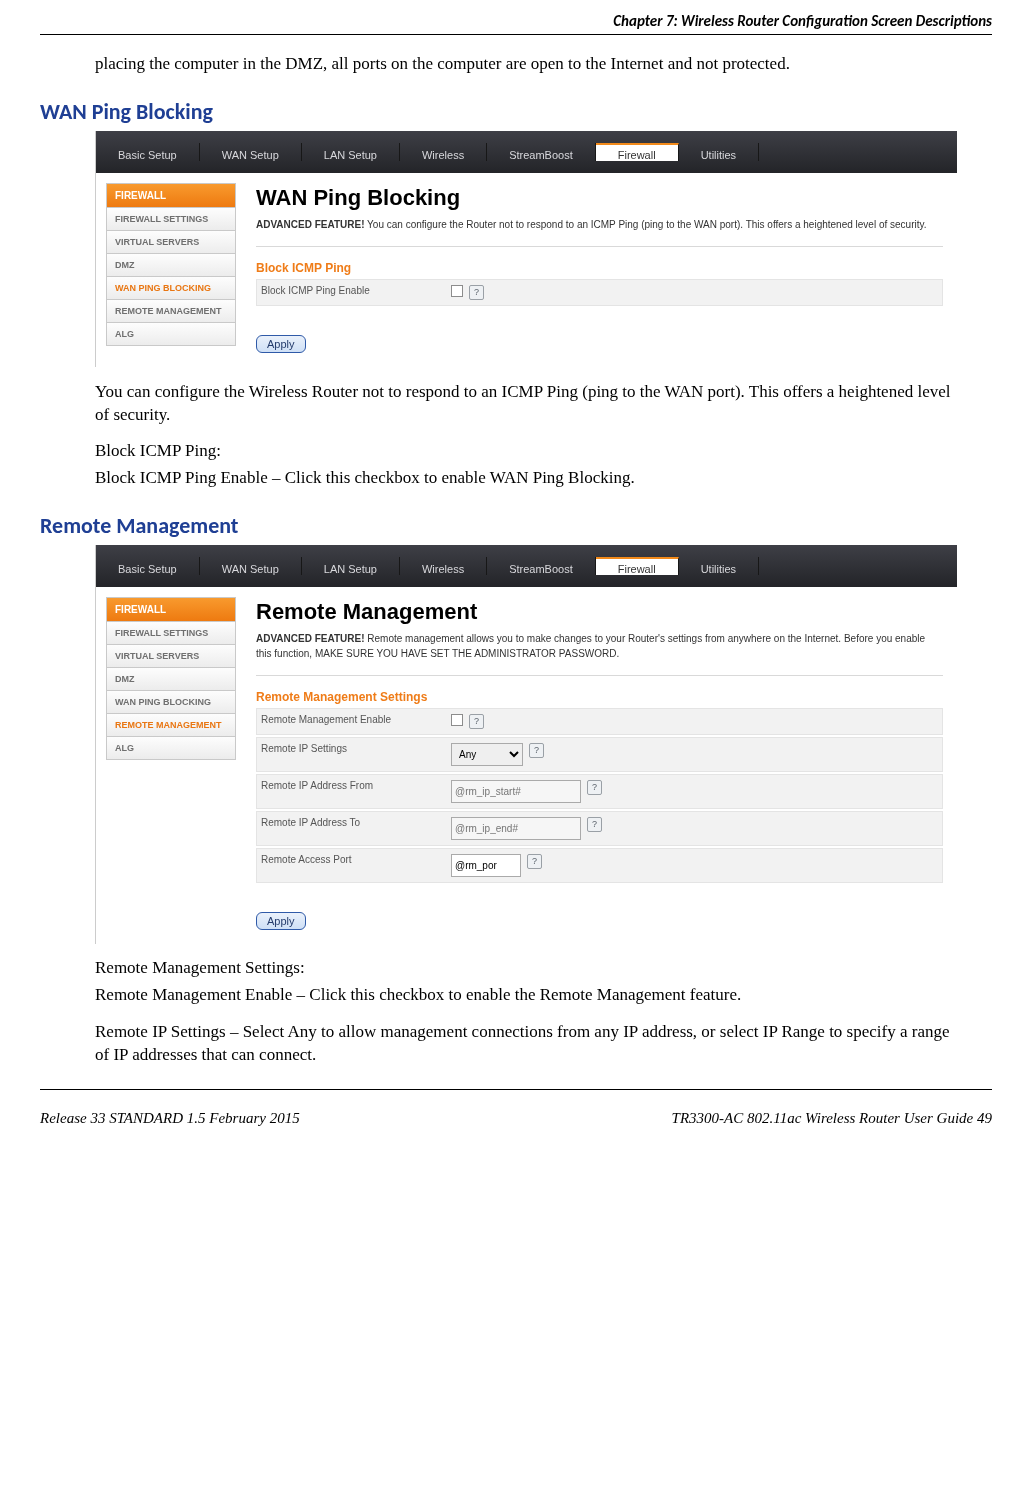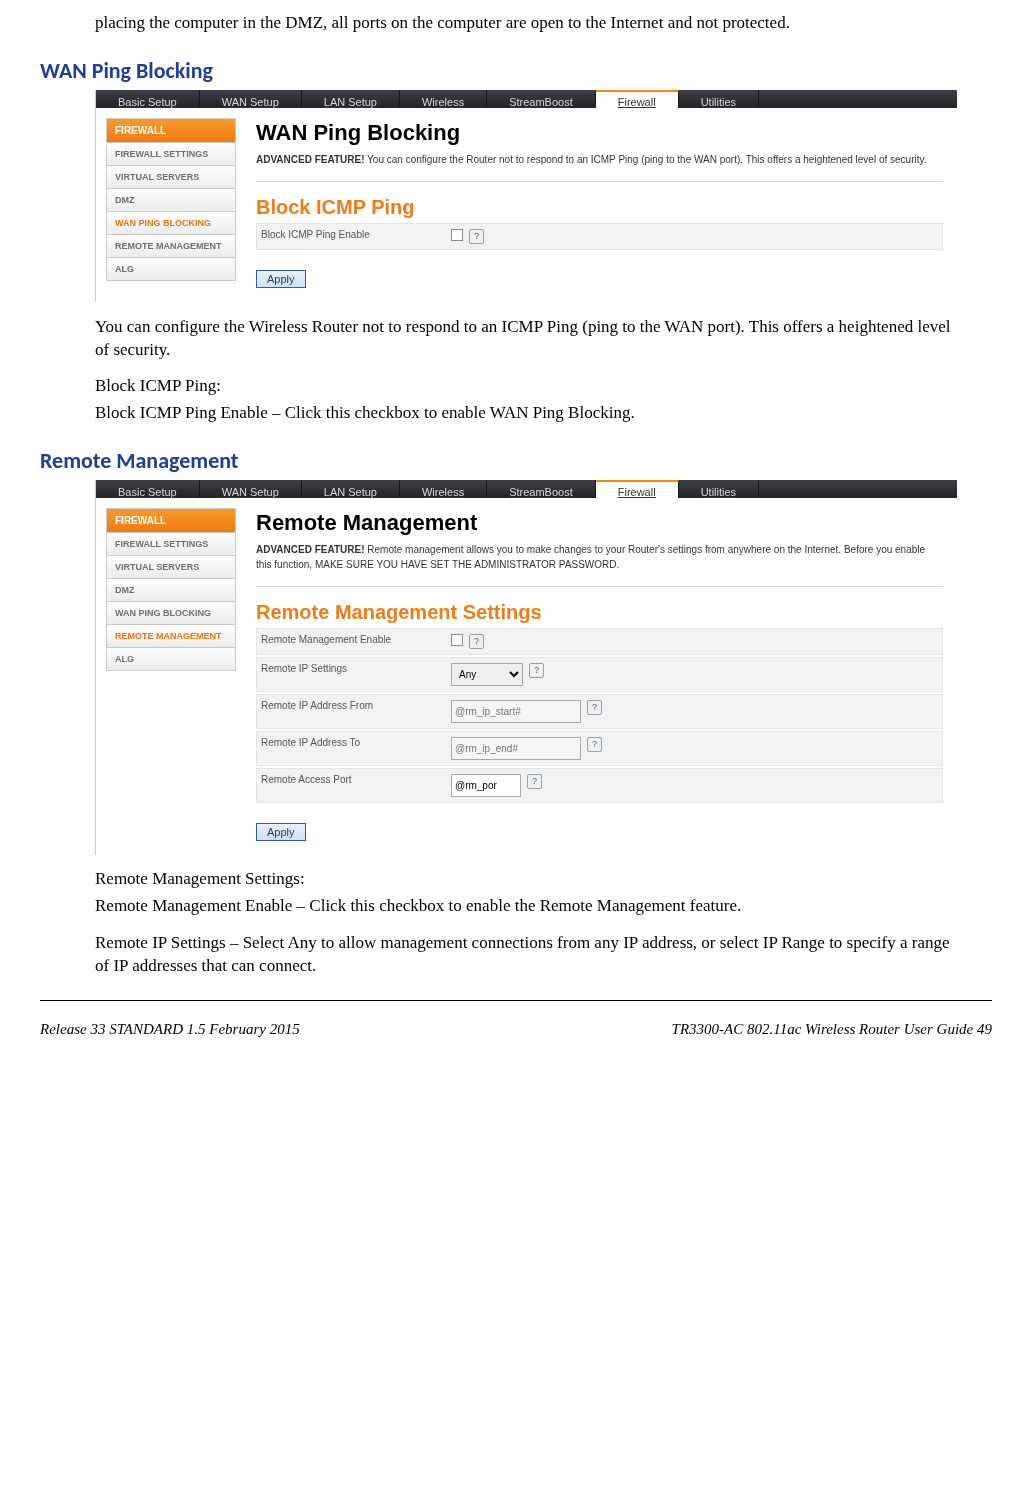--- a/index.html
+++ b/index.html
@@ -61,23 +61,22 @@
     background: #fff;
     border-left: 1px solid #ccc;
     margin: 4px 0 14px 0;
     font-family: Arial, Helvetica, sans-serif;
     font-size: 11px;
     color: #333;
   }
   .tabbar {
     display: flex;
     background: linear-gradient(#3e3f46, #232428);
-    height: 18px;
+    height: 42px;
     align-items: center;
-    text-decoration: underline;
   }
   .tab {
     color: #d8d8dc;
     font-size: 11px;
     padding: 6px 22px 0 22px;
     border-right: 1px solid #171717;
     cursor: pointer;
   }
   .tab.active {
     background: #fff;
@@ -128,21 +127,21 @@
     font-size: 10px;
     color: #333;
     line-height: 1.5;
     margin-bottom: 10px;
     border-bottom: 1px solid #d9d9d9;
     padding-bottom: 14px;
   }
   .subhead {
     color: #ef7c18;
     font-weight: bold;
-    font-size: 20px;
+    font-size: 12px;
     margin: 14px 0 4px 0;
   }
   .field-row {
     display: flex;
     align-items: flex-start;
     background: #f2f2f2;
     border: 1px solid #e4e4e4;
     padding: 5px 4px;
     margin-bottom: 2px;
     font-size: 10px;
@@ -173,35 +172,36 @@
   }
   .chk {
     appearance: none;
     width: 12px; height: 12px;
     border: 1px solid #8c8c8c;
     background: #fff;
     margin: 0;
     cursor: pointer;
   }
   .apply-btn {
-    margin-top: 18px;
+    margin-top: 27px;
     display: inline-block;
     border: 1px solid #2f5aa8;
     background: linear-gradient(#eaf1fb,#cfe0f6);
     color: #243b6b;
     font-size: 11px;
     padding: 2px 10px;
-    border-radius: 0;
+    border-radius: 6px;
     cursor: pointer;
   }
 </style>
 </head>
 <body>
 
 <div class="page">
+  <div class="header-bar">Chapter 7: Wireless Router Configuration Screen Descriptions</div>
 
   <div class="body-col">
     <p class="body-para">placing the computer in the DMZ, all ports on the computer are open to the Internet and not protected.</p>
 
     <h2 class="section-head">WAN Ping Blocking</h2>
 
     <div class="shot">
       <div class="tabbar" id="tabbar1">
           <div class="tab">Basic Setup</div>
           <div class="tab">WAN Setup</div>

